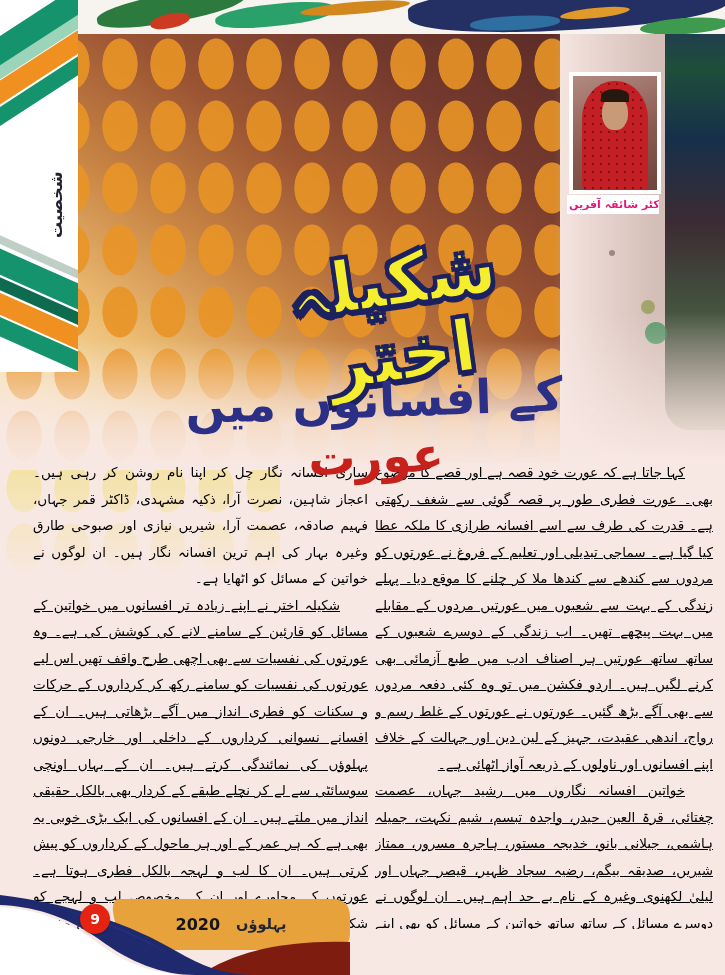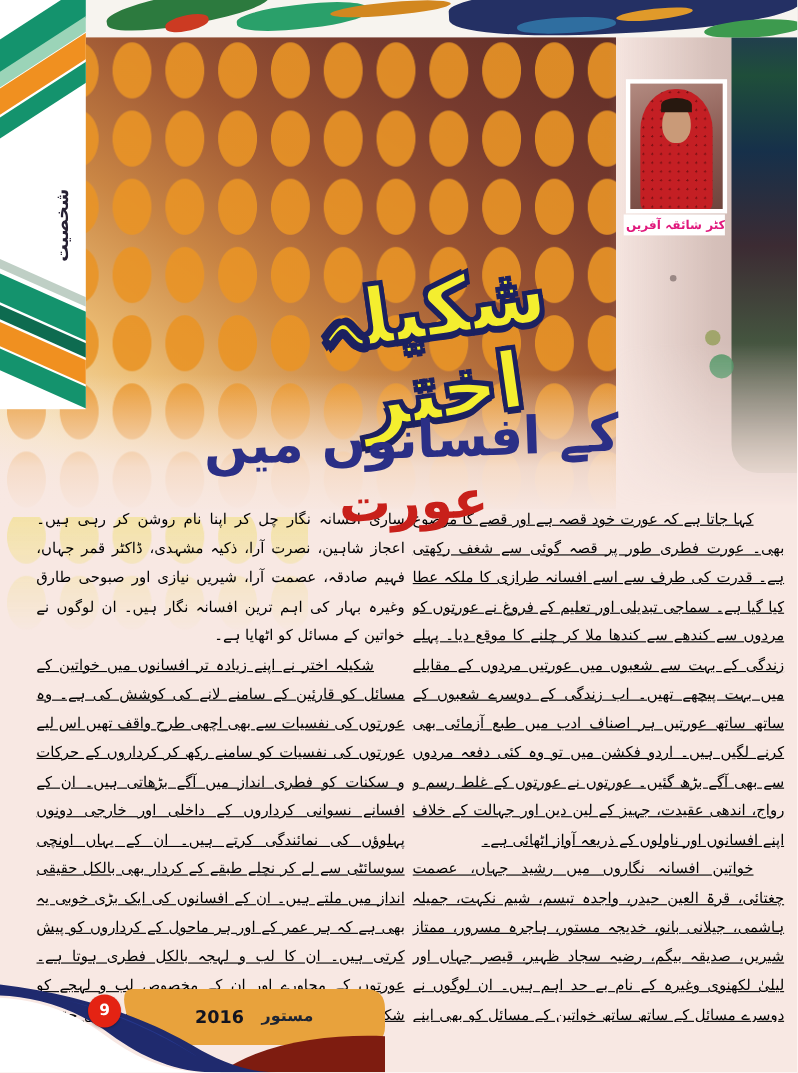--- a/index.html
+++ b/index.html
@@ -208,19 +208,19 @@
 
   <div class="footer">
     <svg width="420" height="82" viewBox="0 0 420 82">
       <path d="M120,6 L332,6 Q350,6 350,24 L350,40 Q350,57 332,57 L160,57 Q130,57 116,32 Q108,6 120,6 Z" fill="#E8A23C"></path>
       <path d="M200,82 C240,54 300,47 350,49 L350,82 Z" fill="#7E1C10"></path>
       <path d="M0,14 C35,16 68,27 98,50 C125,70 155,82 190,82 L0,82 Z" fill="#FFFFFF"></path>
       <path d="M0,2 C70,10 132,32 176,58 C201,73 226,82 252,82 L196,82 C161,82 130,69 100,47 C66,22 30,13 0,12 Z" fill="#1F2A6E"></path>
       <path d="M60,16 C110,28 150,48 180,68 C160,56 120,32 60,16 Z" fill="#2A3F9E" opacity="0.6"></path>
     </svg>
     <div class="footer-bar-text">
-      <span class="ft-month">مستور</span>
-      <span class="ft-year">2016</span>
+      <span class="ft-month">پہلوؤں</span>
+      <span class="ft-year">2020</span>
     </div>
     <div class="page-circle">9</div>
   </div>
 
 </div>
 
 </body></html>

